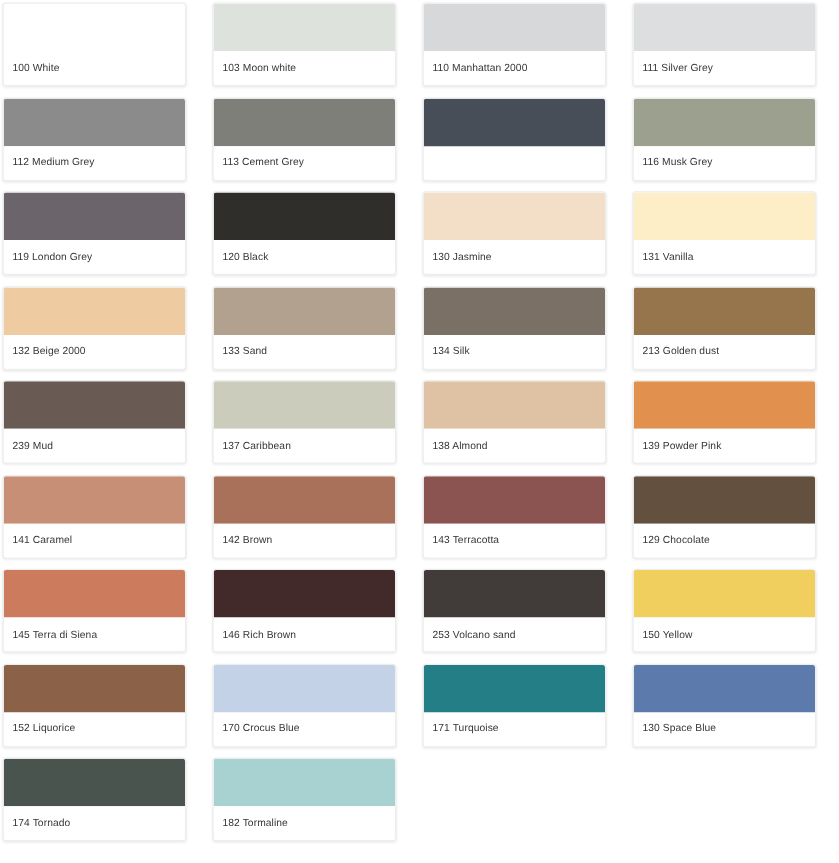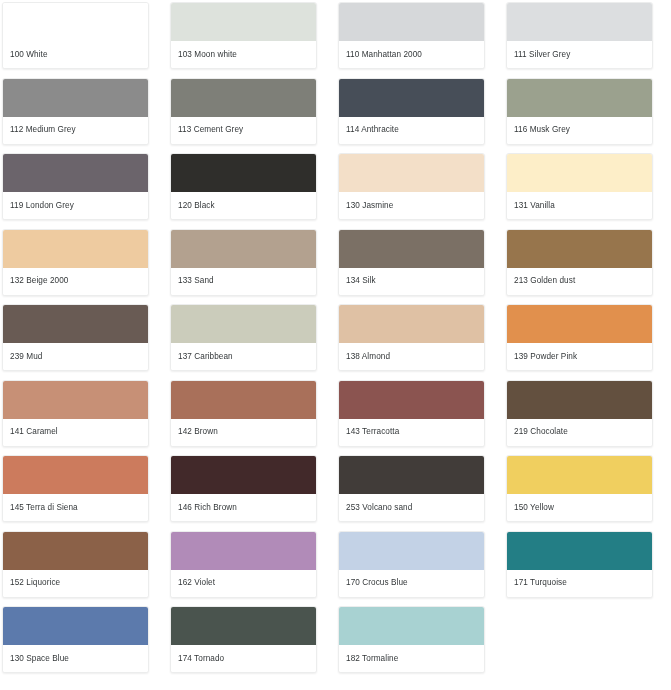--- a/index.html
+++ b/index.html
@@ -81,21 +81,20 @@
     <div class="swatch-card">
       <div class="swatch-color" style="background: rgb(139, 139, 139);"></div>
       <div class="swatch-label">112 Medium Grey</div>
     </div>
     <div class="swatch-card">
       <div class="swatch-color" style="background: rgb(126, 127, 120);"></div>
       <div class="swatch-label">113 Cement Grey</div>
     </div>
     <div class="swatch-card">
       <div class="swatch-color" style="background: rgb(71, 78, 88);"></div>
-      <div class="swatch-label">114 Anthracite</div>
     </div>
     <div class="swatch-card">
       <div class="swatch-color" style="background: rgb(155, 161, 142);"></div>
       <div class="swatch-label">116 Musk Grey</div>
     </div>
     <div class="swatch-card">
       <div class="swatch-color" style="background: rgb(107, 100, 107);"></div>
       <div class="swatch-label">119 London Grey</div>
     </div>
     <div class="swatch-card">
@@ -149,45 +148,41 @@
     <div class="swatch-card">
       <div class="swatch-color" style="background: rgb(169, 112, 90);"></div>
       <div class="swatch-label">142 Brown</div>
     </div>
     <div class="swatch-card">
       <div class="swatch-color" style="background: rgb(139, 84, 80);"></div>
       <div class="swatch-label">143 Terracotta</div>
     </div>
     <div class="swatch-card">
       <div class="swatch-color" style="background: rgb(99, 80, 63);"></div>
-      <div class="swatch-label">219 Chocolate</div>
+      <div class="swatch-label">129 Chocolate</div>
     </div>
     <div class="swatch-card">
       <div class="swatch-color" style="background: rgb(204, 123, 93);"></div>
       <div class="swatch-label">145 Terra di Siena</div>
     </div>
     <div class="swatch-card">
       <div class="swatch-color" style="background: rgb(66, 41, 42);"></div>
       <div class="swatch-label">146 Rich Brown</div>
     </div>
     <div class="swatch-card">
       <div class="swatch-color" style="background: rgb(65, 60, 57);"></div>
       <div class="swatch-label">253 Volcano sand</div>
     </div>
     <div class="swatch-card">
       <div class="swatch-color" style="background: rgb(240, 207, 95);"></div>
       <div class="swatch-label">150 Yellow</div>
     </div>
     <div class="swatch-card">
       <div class="swatch-color" style="background: rgb(139, 97, 72);"></div>
       <div class="swatch-label">152 Liquorice</div>
-    </div>
-    <div class="swatch-card">
-      <div class="swatch-color" style="background: rgb(177, 139, 184);"></div>
-      <div class="swatch-label">162 Violet</div>
     </div>
     <div class="swatch-card">
       <div class="swatch-color" style="background: rgb(195, 210, 230);"></div>
       <div class="swatch-label">170 Crocus Blue</div>
     </div>
     <div class="swatch-card">
       <div class="swatch-color" style="background: rgb(35, 126, 133);"></div>
       <div class="swatch-label">171 Turquoise</div>
     </div>
     <div class="swatch-card">

